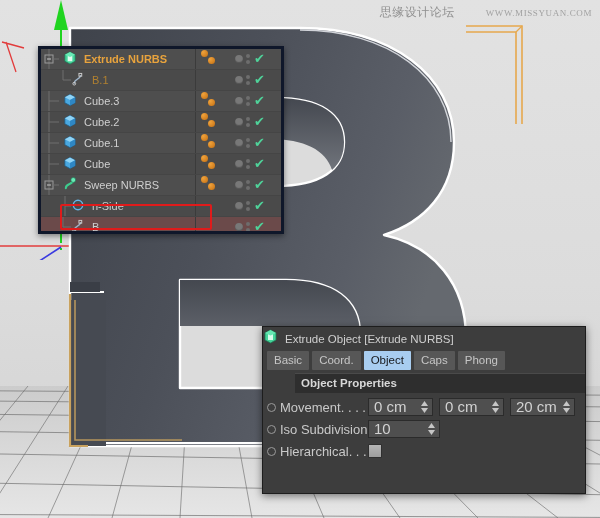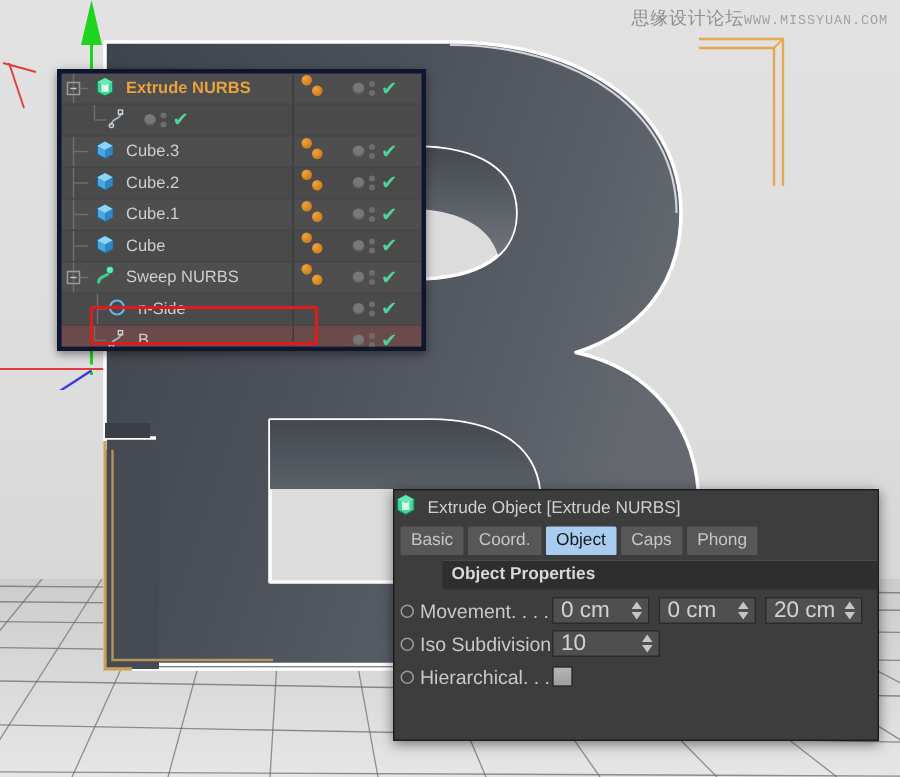--- a/index.html
+++ b/index.html
@@ -72,22 +72,22 @@
   
   .watermark {
     position: absolute;
     right: 8px; top: 4px;
     font-size: 11px;
     letter-spacing: 0.5px;
     color: #9a9a9a;
     white-space: nowrap;
     user-select: none;
   }
-  .watermark .cn { font-size: 12px; margin-right: 0; color: #8f8f8f; }
-  .watermark .url { font-family: Liberation Mono, monospace; font-size: 9px; color: #a2a2a2; letter-spacing: 0.6px;}
+  .watermark .cn { font-size: 12px; margin-right: 15px; color: #8f8f8f; }
+  .watermark .url { font-family: Liberation Serif, serif; font-size: 9px; color: #a2a2a2; letter-spacing: 0.6px; margin-left: 16px;}
 
   
   #object-manager {
     position: absolute;
     left: 38px; top: 46px;
     width: 240px; height: 182px;
     background: #4c1d95;
     border: 3px solid #0f172a;
     box-shadow: 0 2px 6px rgba(0,0,0,.45);
     overflow: hidden;
@@ -483,20 +483,21 @@
               <line x1="14" y1="10" x2="24" y2="10" stroke="#6e6e6e" stroke-width="1"></line>
             </svg>
           </div>
           <div class="om-icon">
             <svg width="14" height="14" viewBox="0 0 15 15">
               <path d="M3.5,12.5 C3.5,6.5 9,9.5 10.5,3.5" stroke="#9fb4c9" stroke-width="1.4" fill="none"></path>
               <circle cx="3.5" cy="12.5" r="1.5" fill="none" stroke="#cfcfcf" stroke-width="1"></circle>
               <rect x="8.5" y="1.5" width="3" height="3" fill="none" stroke="#cfcfcf" stroke-width="1"></rect>
             </svg>
           </div>
+          <div class="om-label dim-orange">B.1</div>
           <div class="om-dots">
             <span class="dot-big"></span>
             <span class="dot-stack">
               <span class="dot-sm"></span>
               <span class="dot-sm"></span>
             </span>
             <span class="check">✔</span>
           </div>
           <div class="om-sep"></div>
         </div>

